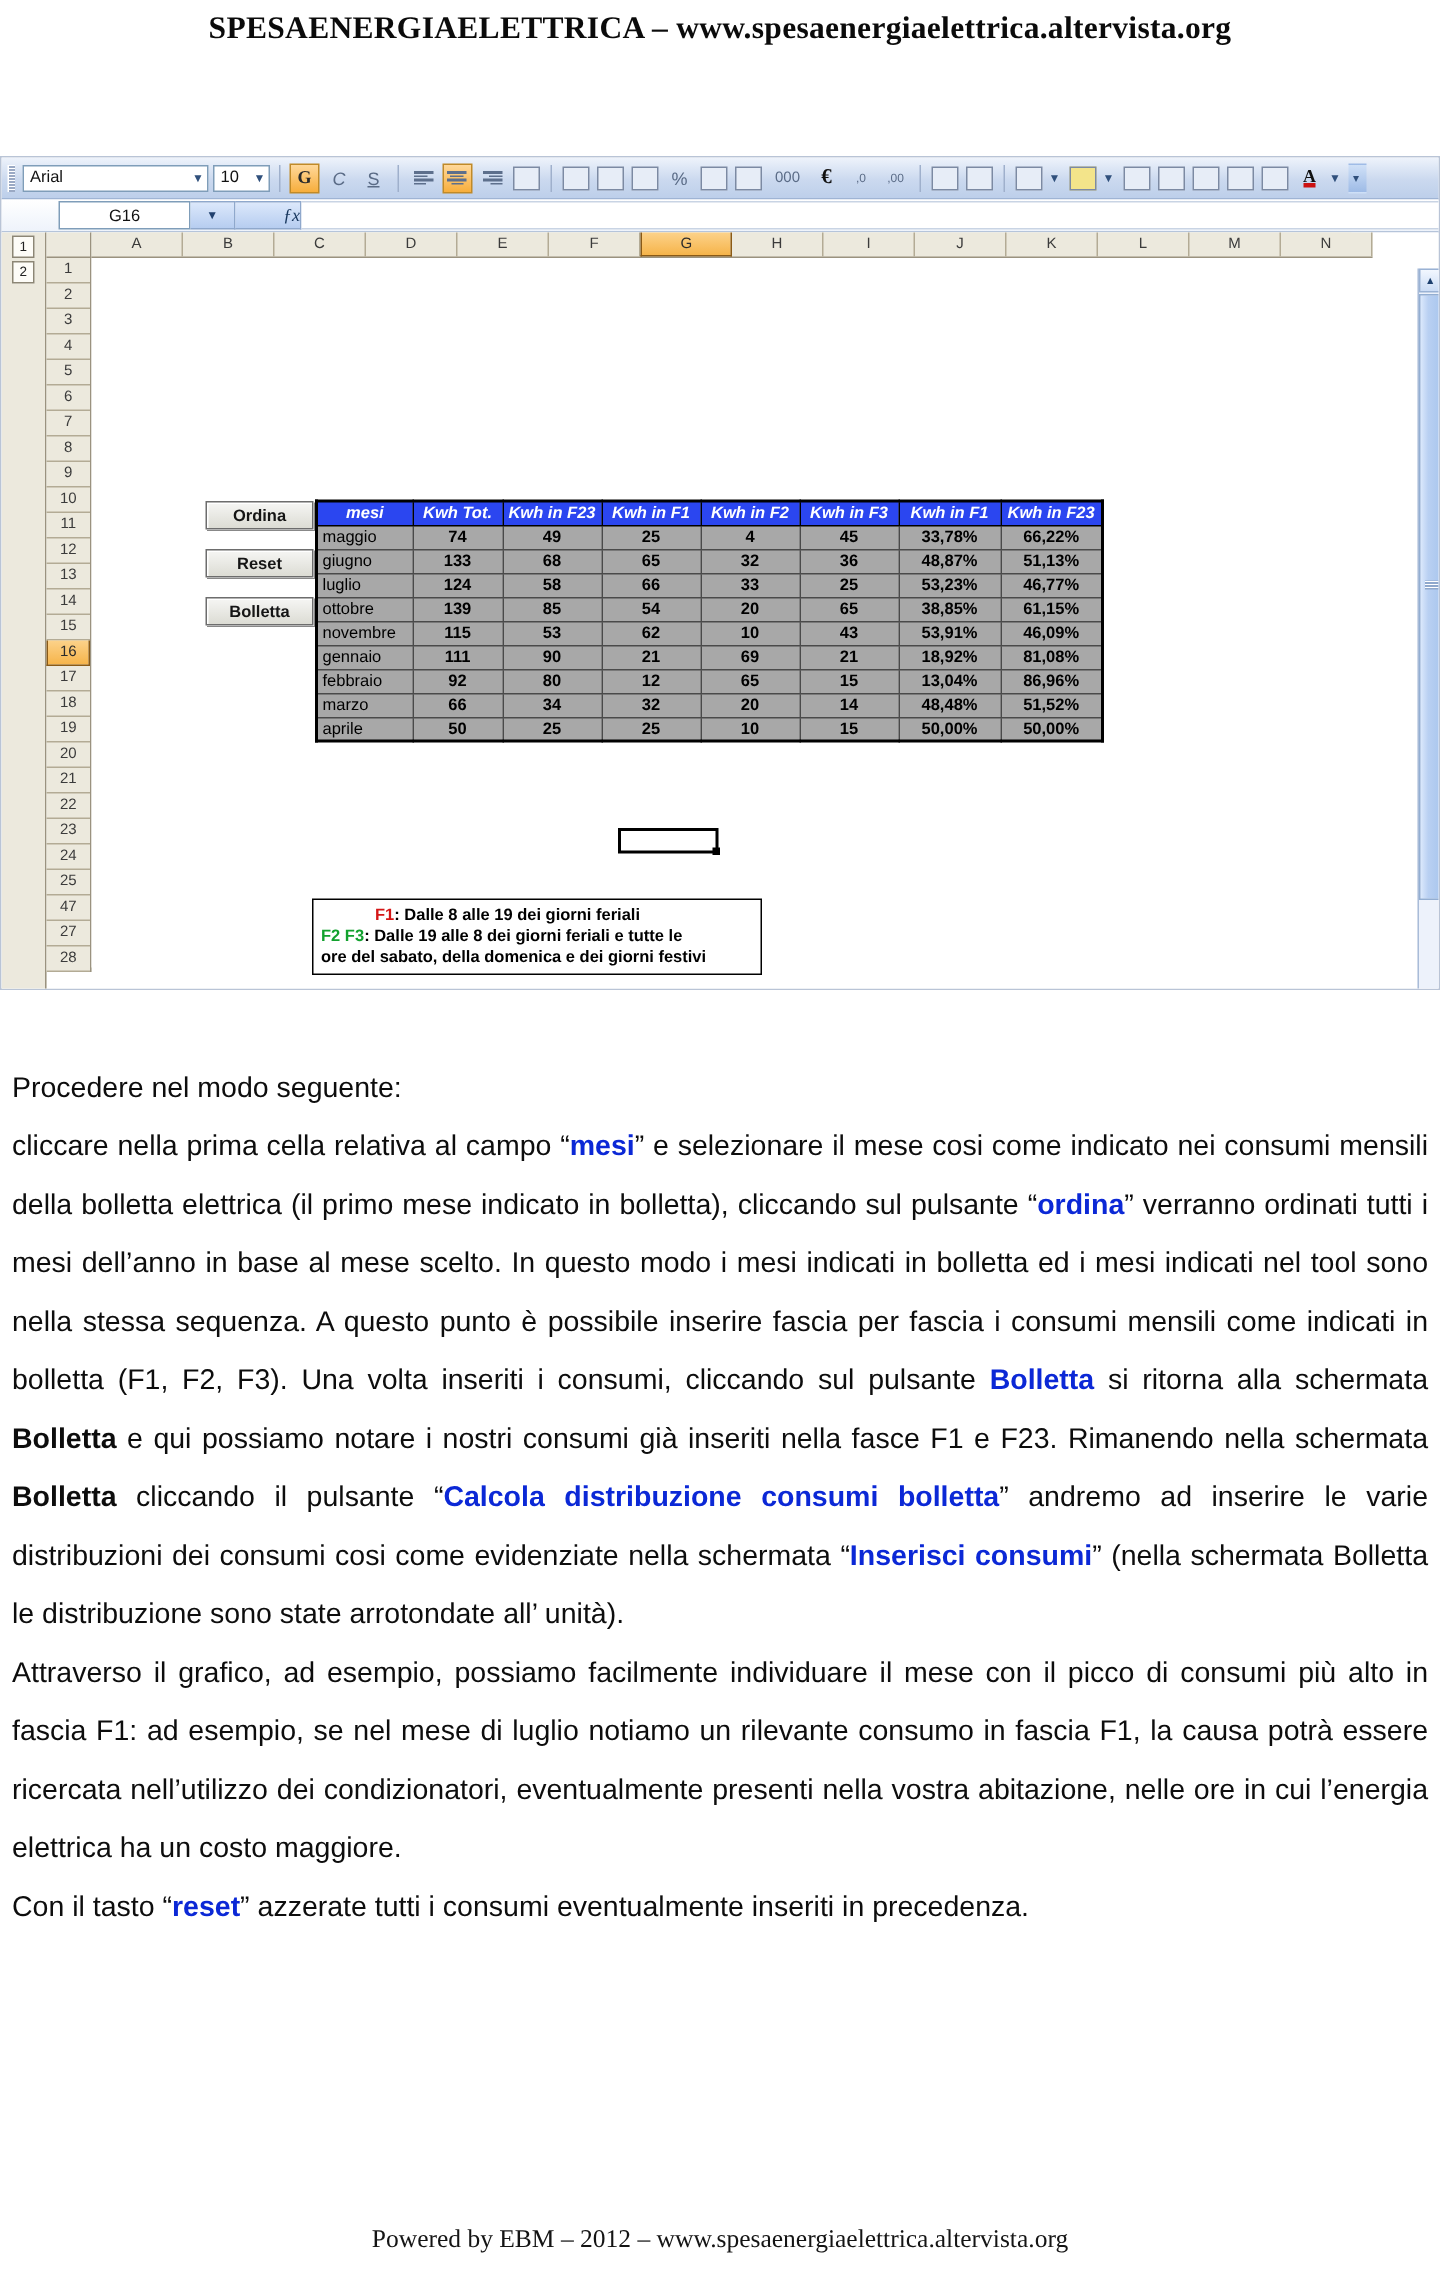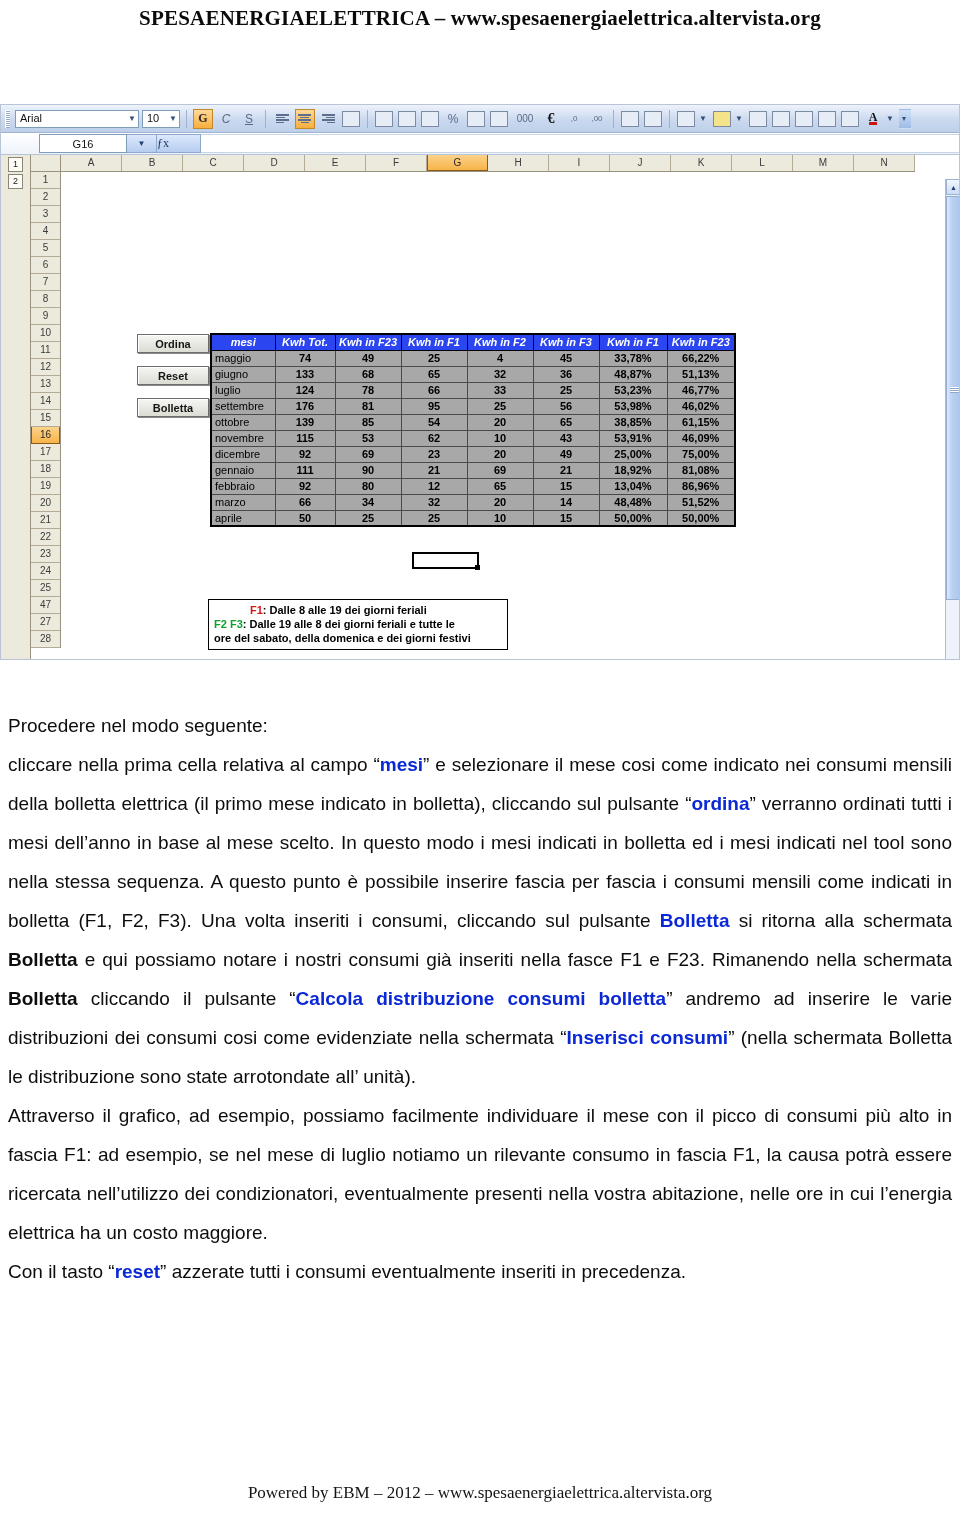--- a/index.html
+++ b/index.html
@@ -59,22 +59,22 @@
   }
   .namebox{
     width:88px;height:19px;margin-left:22px;background:#fff;border:1px solid #7f9db9;
     font-size:11px;display:flex;align-items:center;justify-content:center;color:#111;
     box-sizing:border-box;
   }
   .nb-arrow{width:30px;height:19px;background:linear-gradient(#dce8fb,#b6cdf0);
     border:1px solid #8fa8cc;border-left:none;display:flex;align-items:center;justify-content:center;
     font-size:8px;color:#20406e;box-sizing:border-box;}
   .fx{width:44px;height:19px;background:linear-gradient(#dce8fb,#b6cdf0);
-    border:1px solid #8fa8cc;border-left:none;display:flex;align-items:center;justify-content:flex-start;
-    font-family:"Liberation Serif",serif;font-size:12px;color:#17365d;box-sizing:border-box;}
+    border:1px solid #8fa8cc;border-left:none;display:flex;align-items:center;justify-content:flex-end;
+    font-family:"Liberation Serif",serif;font-style:italic;font-size:12px;color:#17365d;box-sizing:border-box;}
   .fbar{flex:1;height:19px;background:#fff;border:1px solid #c9d4e4;border-left:none;box-sizing:border-box;}
 
   
   .ss-body{position:absolute;left:0;top:50px;width:960px;height:506px;background:#ffffff;}
   .outline-col{
     position:absolute;left:0;top:0;width:30px;height:506px;background:#ece9dd;
     border-right:1px solid #9a927f;box-sizing:border-box;
   }
   .olbtn{
     width:15px;height:15px;margin:2px auto 0 auto;background:#fdfcf7;border:1px solid #8c8675;
@@ -427,36 +427,26 @@
           <td>68</td>
           <td>65</td>
           <td>32</td>
           <td>36</td>
           <td>48,87%</td>
           <td>51,13%</td>
         </tr>
         <tr>
           <td class="mon">luglio</td>
           <td>124</td>
-          <td>78</td>
+          <td>58</td>
           <td>66</td>
           <td>33</td>
           <td>25</td>
           <td>53,23%</td>
           <td>46,77%</td>
-        </tr>
-        <tr>
-          <td class="mon">settembre</td>
-          <td>176</td>
-          <td>81</td>
-          <td>95</td>
-          <td>25</td>
-          <td>56</td>
-          <td>53,98%</td>
-          <td>46,02%</td>
         </tr>
         <tr>
           <td class="mon">ottobre</td>
           <td>139</td>
           <td>85</td>
           <td>54</td>
           <td>20</td>
           <td>65</td>
           <td>38,85%</td>
           <td>61,15%</td>
@@ -465,30 +455,20 @@
           <td class="mon">novembre</td>
           <td>115</td>
           <td>53</td>
           <td>62</td>
           <td>10</td>
           <td>43</td>
           <td>53,91%</td>
           <td>46,09%</td>
         </tr>
         <tr>
-          <td class="mon">dicembre</td>
-          <td>92</td>
-          <td>69</td>
-          <td>23</td>
-          <td>20</td>
-          <td>49</td>
-          <td>25,00%</td>
-          <td>75,00%</td>
-        </tr>
-        <tr>
           <td class="mon">gennaio</td>
           <td>111</td>
           <td>90</td>
           <td>21</td>
           <td>69</td>
           <td>21</td>
           <td>18,92%</td>
           <td>81,08%</td>
         </tr>
         <tr>

